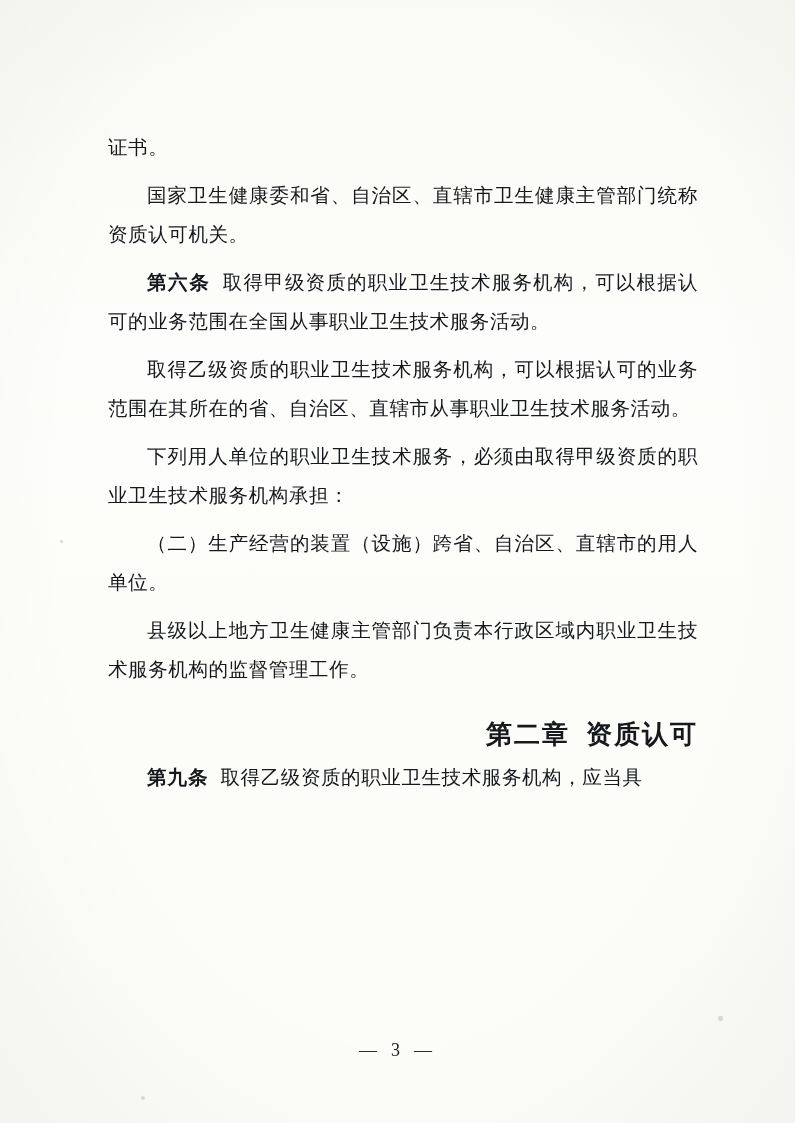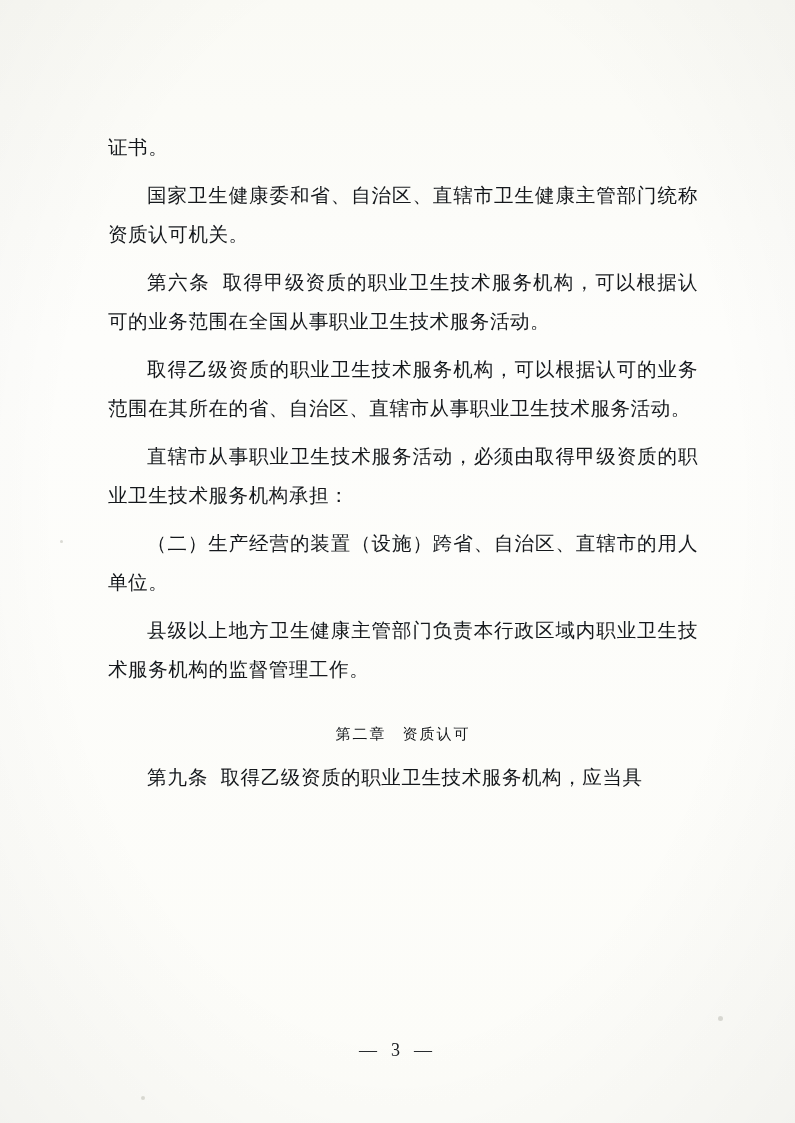--- a/index.html
+++ b/index.html
@@ -43,33 +43,33 @@
     color: #15181c;
     letter-spacing: 0.6px;
     text-align: justify;
     text-justify: inter-ideograph;
     font-family: "Liberation Serif", "DejaVu Serif", serif;
   }
   p.indent {
     text-indent: 39px;
   }
   .art-label {
-    font-weight: normal;
+    font-weight: bold;
     letter-spacing: 1px;
   }
   .gap-sm {
     display: inline-block;
     width: 12px;
   }
   .chapter {
     margin: 26px 0 4px 0;
-    text-align: center;
-    font-size: 15px;
+    text-align: right;
+    font-size: 26px;
     line-height: 39px;
-    font-weight: normal;
+    font-weight: bold;
     letter-spacing: 2px;
     color: #15181c;
   }
   .chapter .sp {
     display: inline-block;
     width: 16px;
   }
   .footer {
     position: absolute;
     left: 0;
@@ -116,21 +116,21 @@
 
     <p class="para indent">
       <span class="art-label">第六条</span><span class="gap-sm"></span><span>取得甲级资质的职业卫生技术服务机构，可以根据认可的业务范围在全国从事职业卫生技术服务活动。</span>
     </p>
 
     <p class="para indent">
       <span>取得乙级资质的职业卫生技术服务机构，可以根据认可的业务范围在其所在的省、自治区、直辖市从事职业卫生技术服务活动。</span>
     </p>
 
     <p class="para indent">
-      <span>直辖市从事职业卫生技术服务活动，必须由取得甲级资质的职业卫生技术服务机构承担：</span>
+      <span>下列用人单位的职业卫生技术服务，必须由取得甲级资质的职业卫生技术服务机构承担：</span>
     </p>
 
 
     <p class="para indent">
       <span>（二）生产经营的装置（设施）跨省、自治区、直辖市的用人单位。</span>
     </p>
 
 
     <p class="para indent">
       <span>县级以上地方卫生健康主管部门负责本行政区域内职业卫生技术服务机构的监督管理工作。</span>

